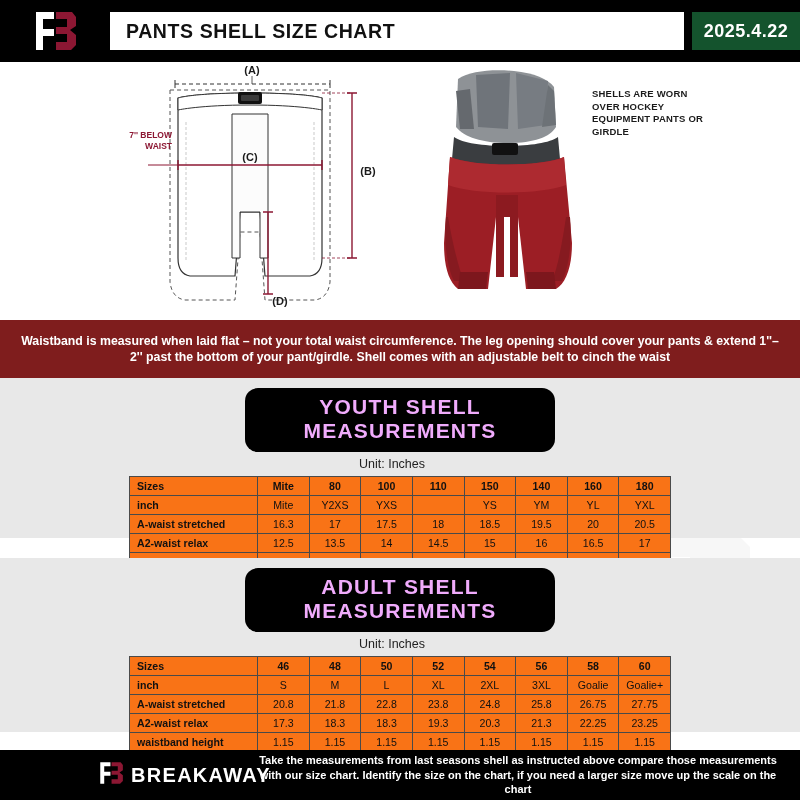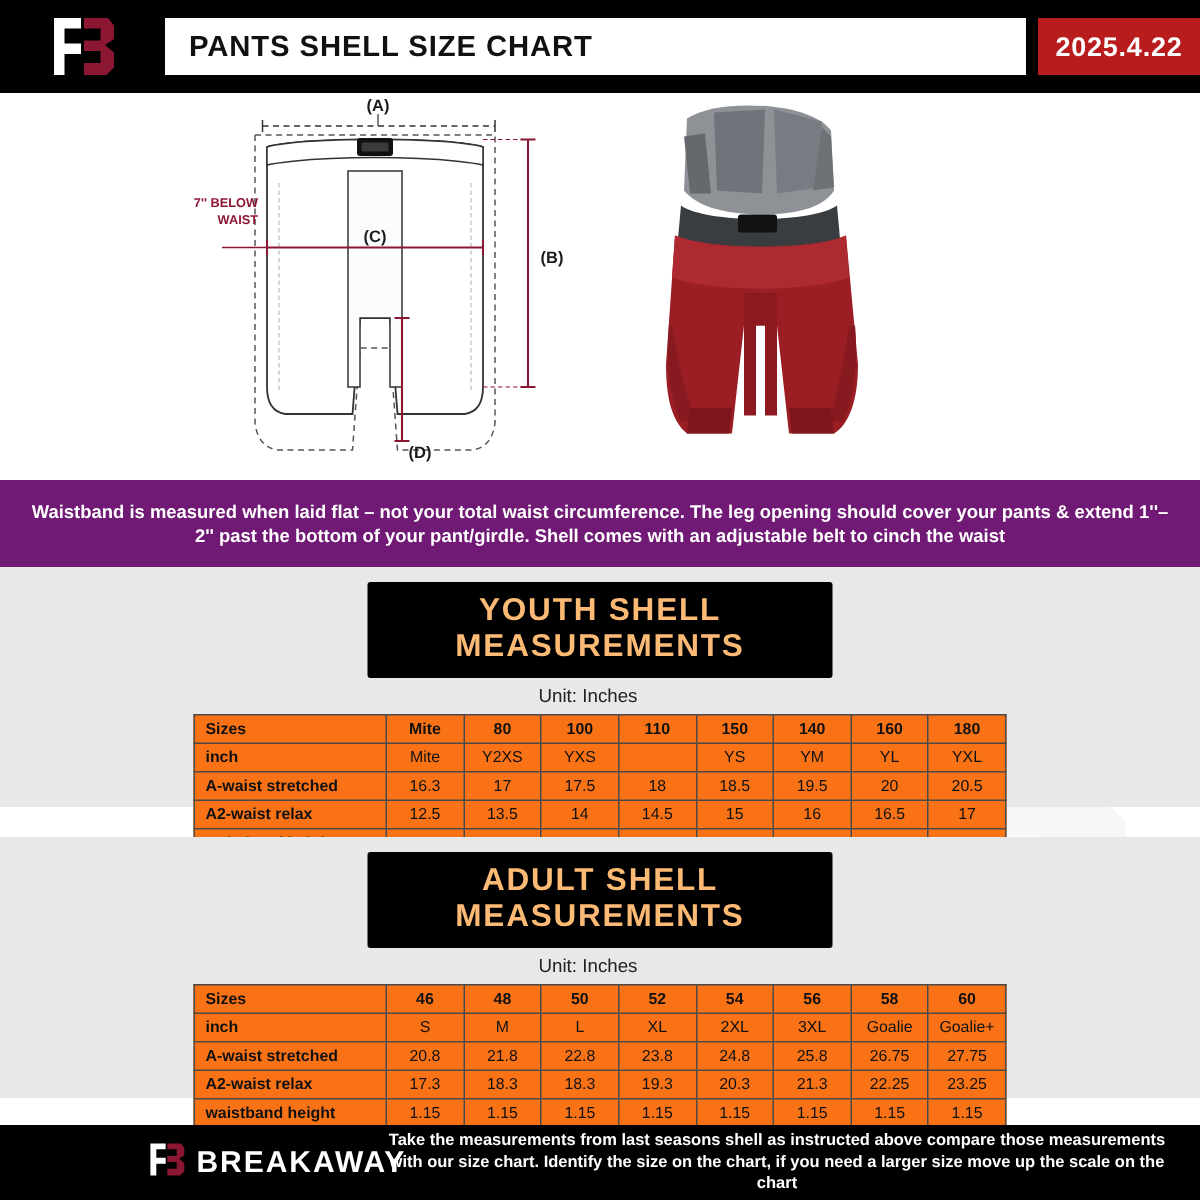--- a/index.html
+++ b/index.html
@@ -55,21 +55,21 @@
   .header-title span {
     font-size: 19.5px;
     font-weight: bold;
     letter-spacing: 0.6px;
     color: #111;
     font-family: "Liberation Sans", sans-serif;
   }
   .header-date {
     width: 108px;
     height: 38px;
-    background: #b91c1c;
+    background: #14532d;
     color: #ffffff;
     display: flex;
     align-items: center;
     justify-content: center;
     font-size: 18px;
     font-weight: bold;
     letter-spacing: 0.5px;
   }
   .header-spacer { width: 8px; height: 38px; background:#000; }
 
@@ -123,47 +123,47 @@
     text-align: right;
   }
 
   
   .banner {
     position: absolute;
     left: 0;
     top: 258px;
     width: 800px;
     height: 58px;
-    background: #701a75;
+    background: #7f1d1d;
     color: #fff;
     display: flex;
     align-items: center;
     justify-content: flex-start;
     text-align: center;
   }
   .banner p {
     margin: 0;
     font-size: 12.3px;
     line-height: 16.4px;
     font-weight: bold;
     padding: 0 16px;
   }
 
   
   .section-title {
     margin: 0 auto;
     background: #000;
-    color: #fdba74;
+    color: #f0abfc;
     font-size: 21px;
     font-weight: bold;
     letter-spacing: 1.2px;
     text-align: center;
     padding: 7px 0 9px 0;
     width: 310px;
-    border-radius: 2px;
+    border-radius: 13px;
   }
   .unit-line {
     text-align: center;
     font-size: 12.5px;
     color: #222;
     margin: 5px 16px 5px 0;
   }
   .grey-band {
     position: absolute;
     left: 0;
@@ -318,20 +318,21 @@
 
         <path d="M20,90 C44,100 112,100 134,90 L142,176 C142,200 136,216 126,222 L96,222 L88,150 L66,150 L58,222 L28,222 C18,214 14,198 14,176 Z" fill="#9c1e25"></path>
         <path d="M20,90 C44,100 112,100 134,90 L136,118 C110,128 44,128 18,118 Z" fill="#ad2a30"></path>
         <path d="M66,128 L88,128 L88,210 L80,210 L80,150 L74,150 L74,210 L66,210 Z" fill="#8c1a20"></path>
         <path d="M18,150 C18,150 26,196 34,214 L24,214 C16,198 14,170 16,150 Z" fill="#861a20"></path>
         <path d="M136,150 C136,150 130,196 122,214 L132,214 C140,198 142,170 140,150 Z" fill="#861a20"></path>
         <path d="M30,205 L58,205 L56,222 L28,222 Z" fill="#7d171d"></path>
         <path d="M96,205 L124,205 L126,222 L98,222 Z" fill="#7d171d"></path>
       </svg>
 
+      <div class="shell-note">SHELLS ARE WORN OVER HOCKEY EQUIPMENT PANTS OR GIRDLE</div>
     </div>
 
     <div class="banner">
       <p>Waistband is measured when laid flat – not your total waist circumference. The leg opening should cover your pants &amp; extend 1''–2'' past the bottom of your pant/girdle. Shell comes with an adjustable belt to cinch the waist</p>
     </div>
 
     <div class="grey-band" style="top:316px; height:160px;">
       <div style="height:10px"></div>
       <div class="section-title">YOUTH SHELL MEASUREMENTS</div>
       <div class="unit-line">Unit: Inches</div>

